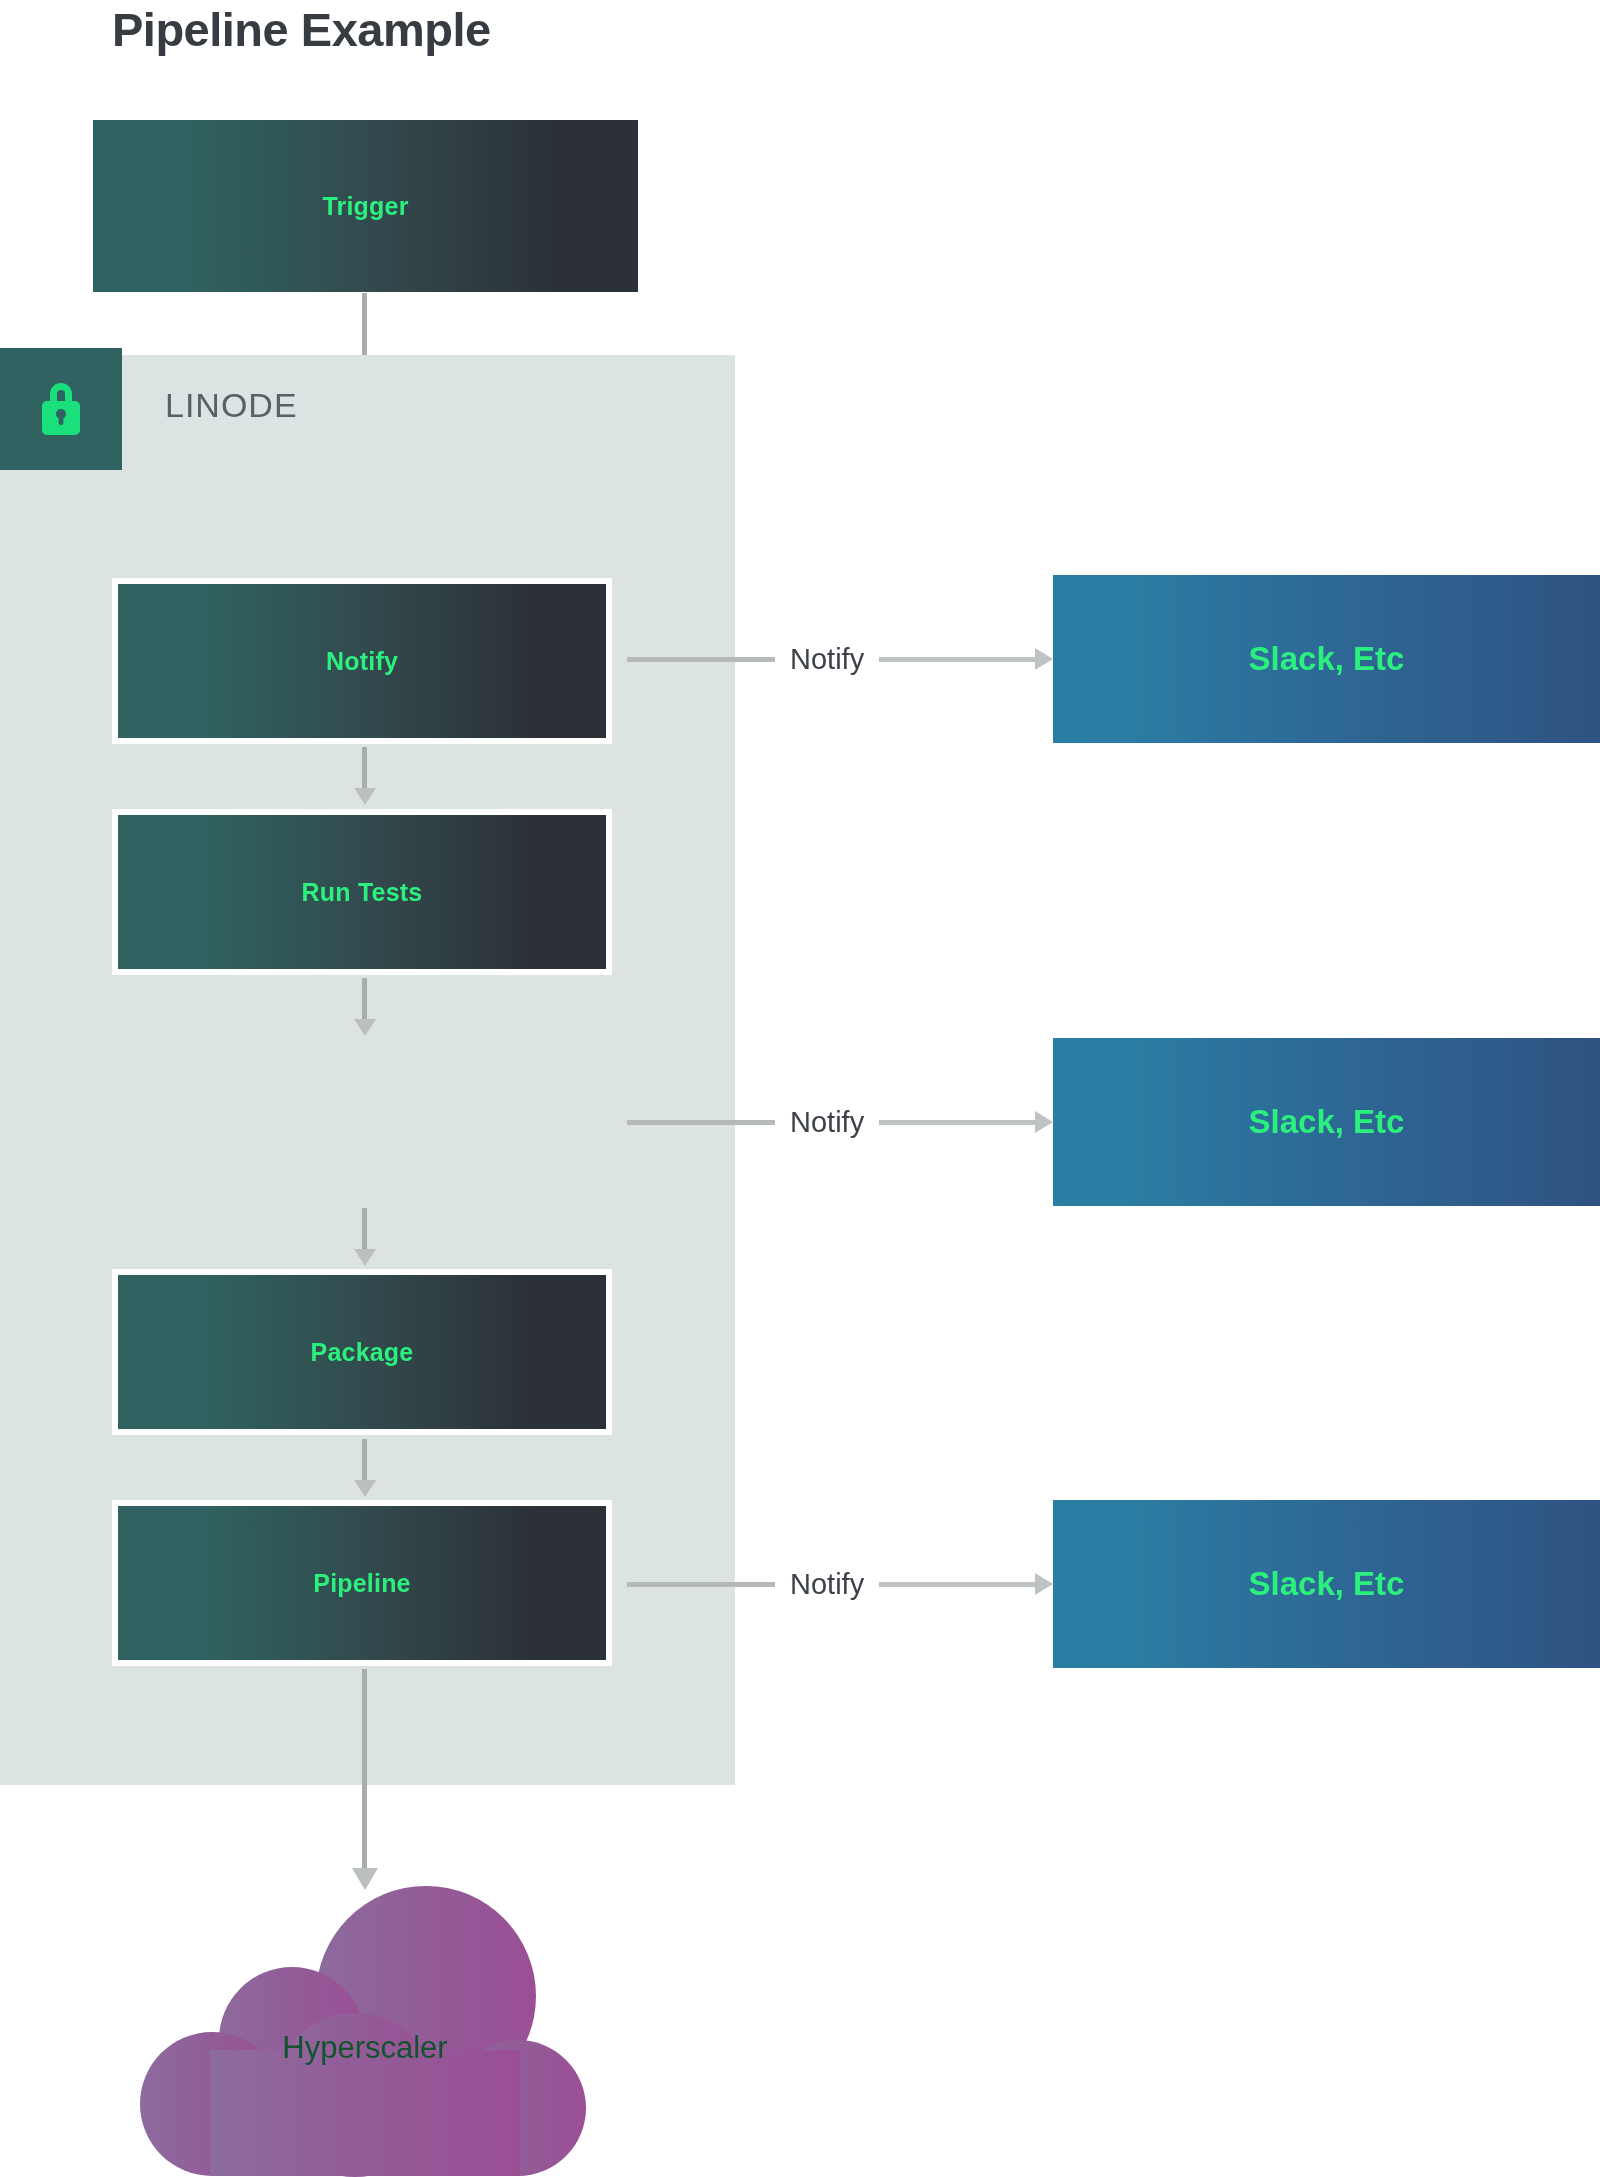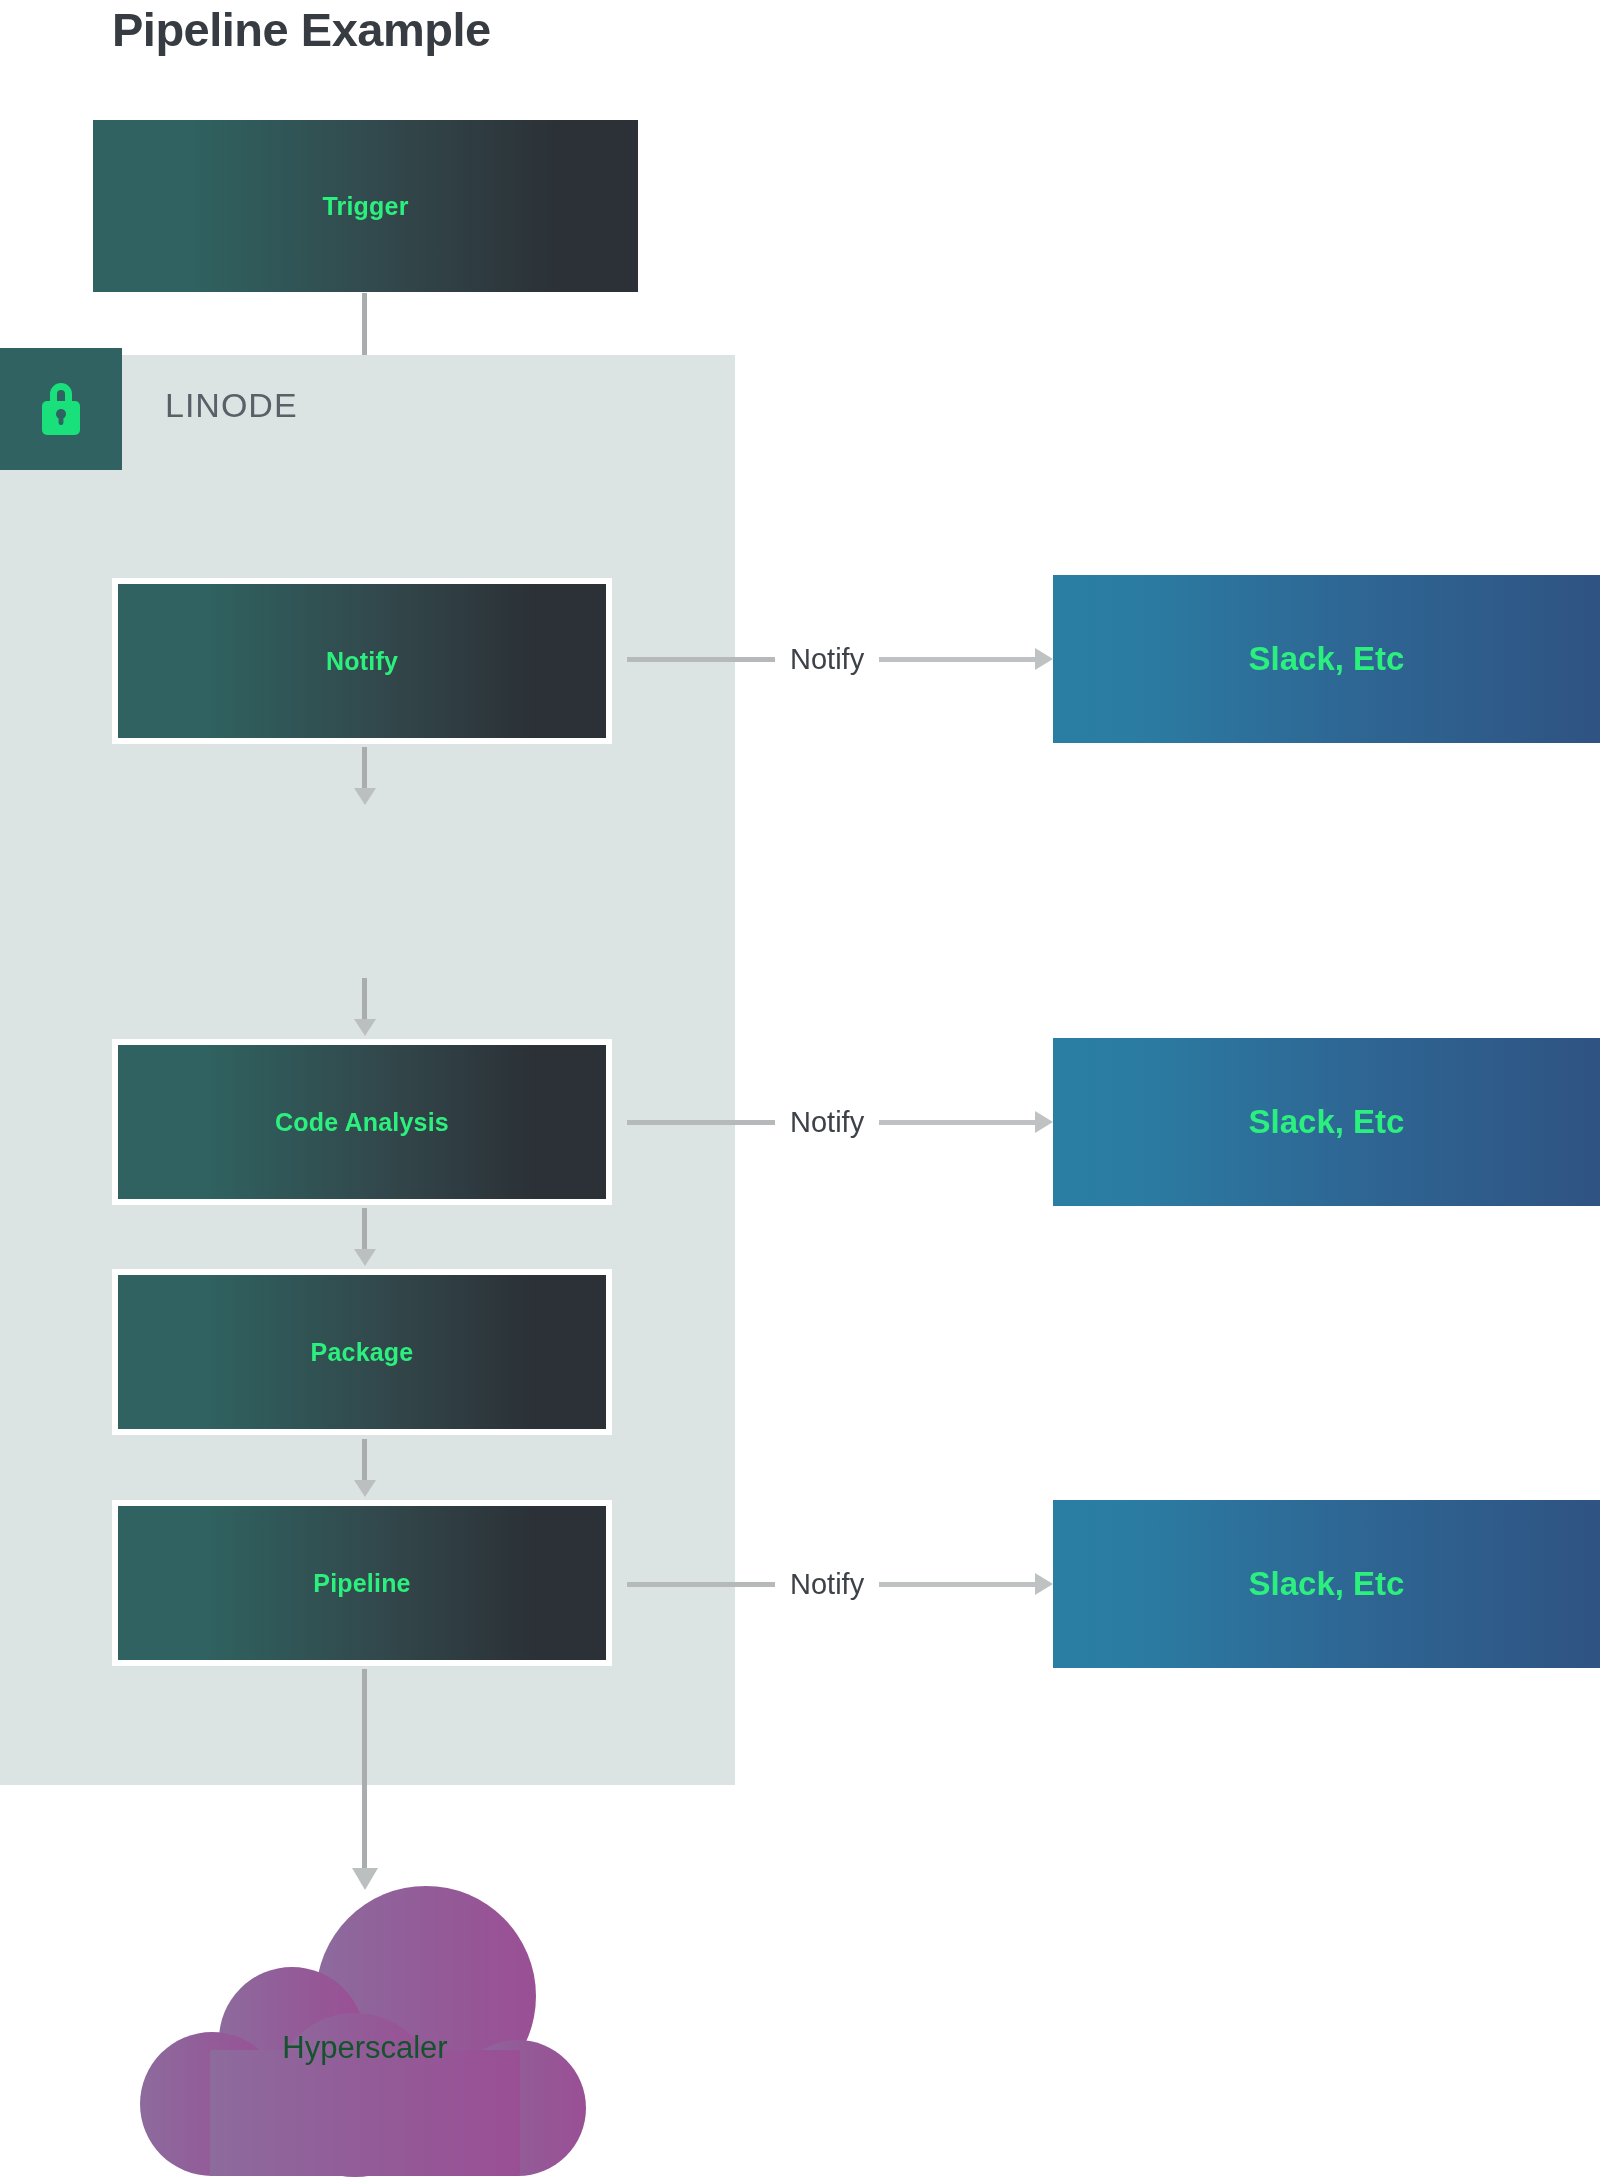--- a/index.html
+++ b/index.html
@@ -244,25 +244,25 @@
     </span>
   </div>
 
   <div id="linode-name">LINODE</div>
 
   <div class="stage-box framed" id="build-box">
     <span class="stage-label">Notify</span>
   </div>
   <div class="v-arrow" id="arrow-build-runtests"></div>
 
+  <div class="stage-box framed" id="runtests-box">
+    <span class="stage-label">Run Tests</span>
+  </div>
   <div class="v-arrow" id="arrow-runtests-code"></div>
 
-  <div class="stage-box framed" id="codeanalysis-box">
-    <span class="stage-label">Code Analysis</span>
-  </div>
   <div class="v-arrow" id="arrow-code-package"></div>
 
   <div class="stage-box framed" id="package-box">
     <span class="stage-label">Package</span>
   </div>
   <div class="v-arrow" id="arrow-package-deliver"></div>
 
   <div class="stage-box framed" id="deliver-box">
     <span class="stage-label">Pipeline</span>
   </div>

